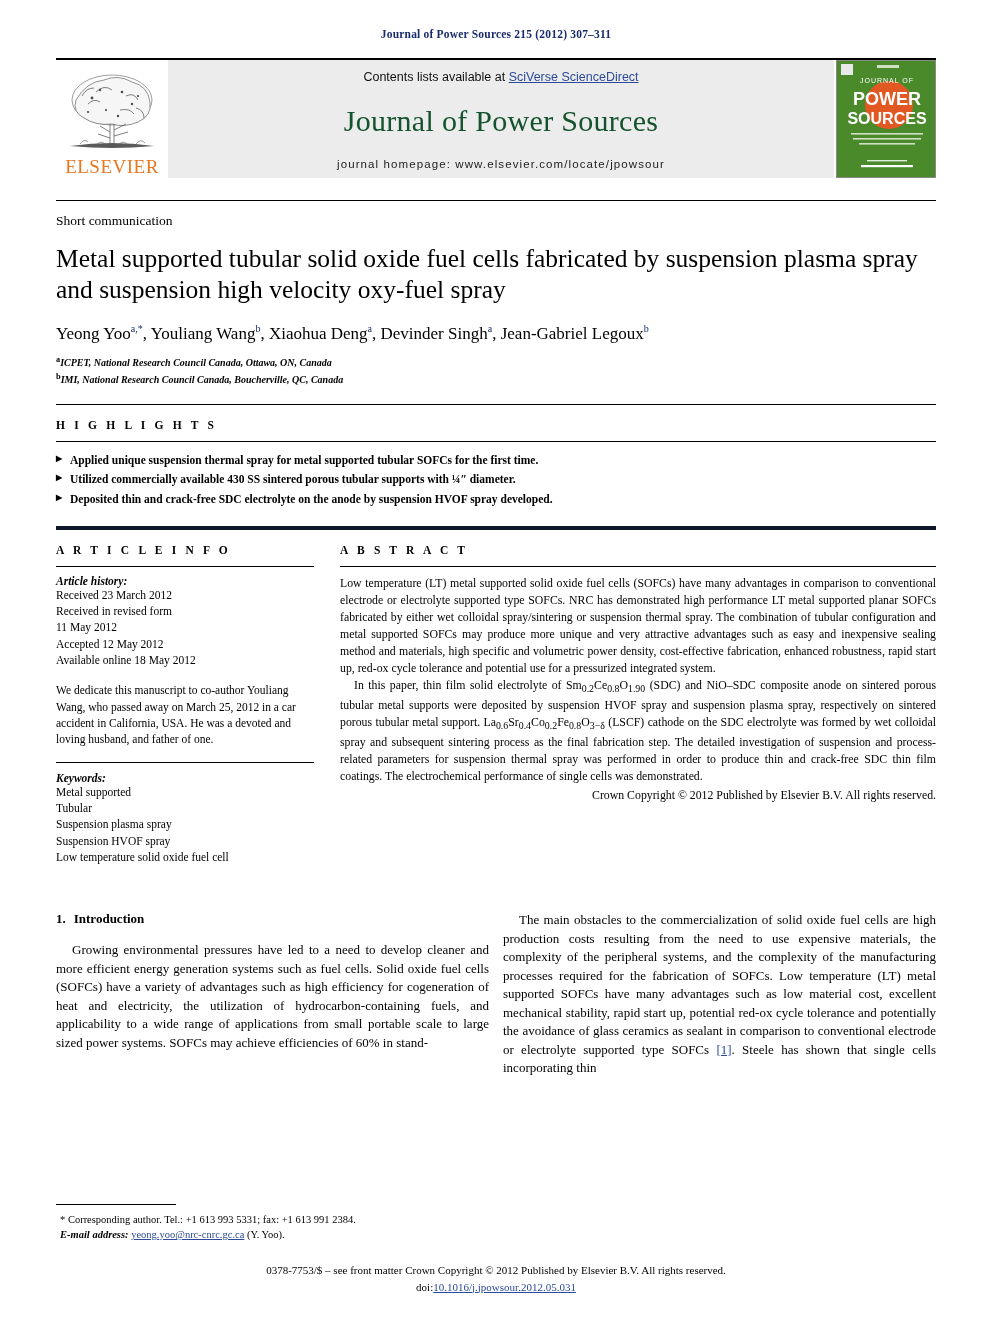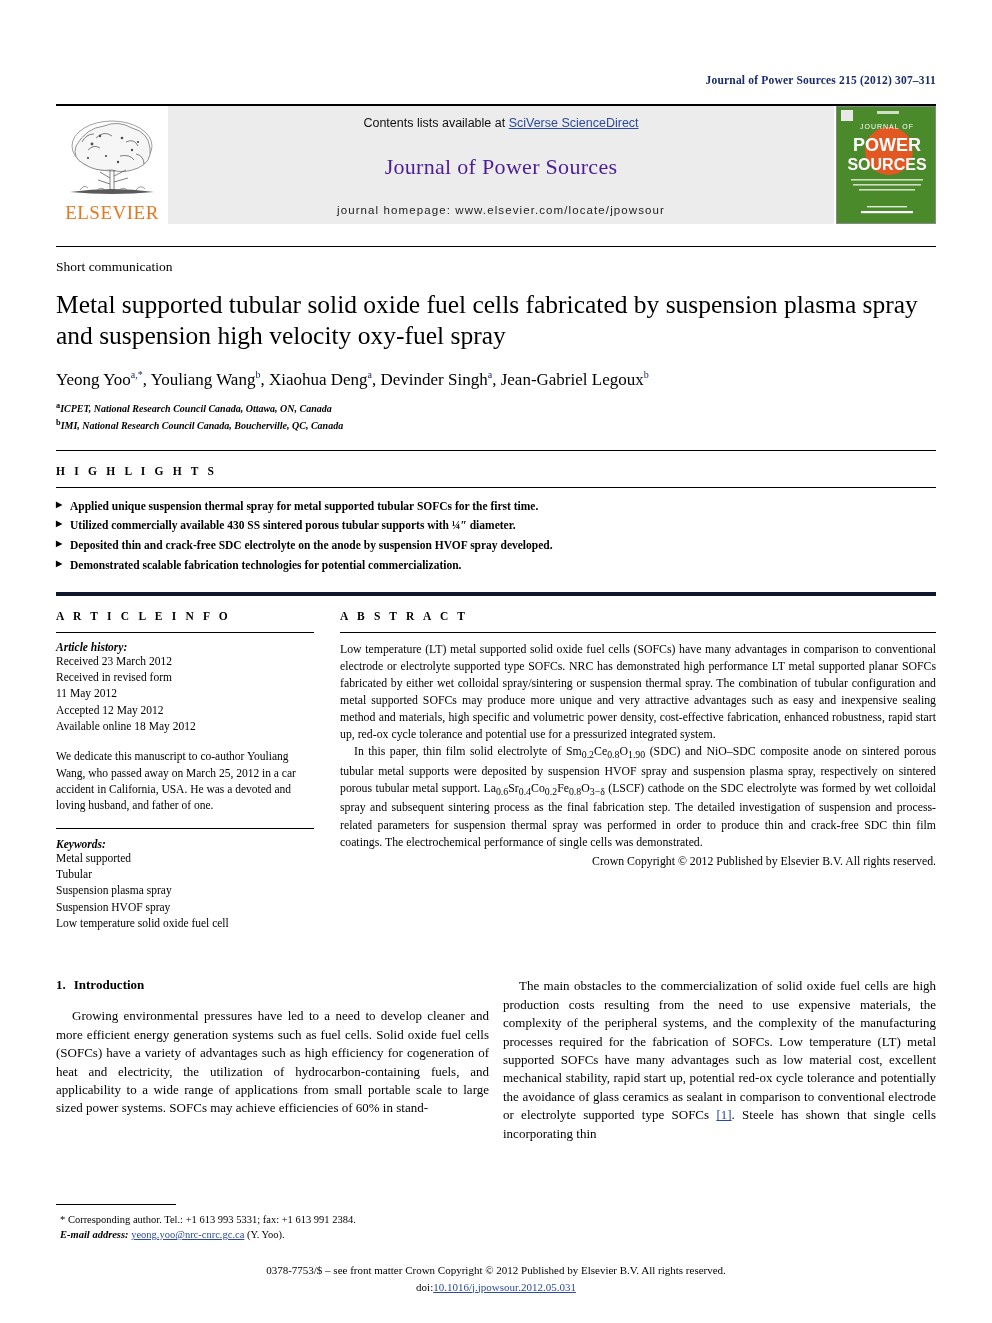--- a/index.html
+++ b/index.html
@@ -18,26 +18,26 @@
   .page {
     width: 992px;
     height: 1323px;
     position: relative;
     box-sizing: border-box;
     padding: 0 56px;
   }
 
   
   .running-head {
-    text-align: right;
+    text-align: center;
     font-family: "Liberation Serif", serif;
     font-size: 11.5px;
     font-weight: bold;
     color: #1a2b6d;
-    padding-top: 74px;
+    padding-top: 28px;
     letter-spacing: 0.2px;
   }
 
   
   .masthead {
     margin-top: 18px;
     border-top: 2.5px solid #000;
     display: flex;
     align-items: stretch;
     height: 118px;
@@ -74,22 +74,22 @@
   .contents-line {
     font-family: "Liberation Sans", sans-serif;
     font-size: 12.5px;
     color: #111;
   }
   .contents-line .sd-link {
     color: #2b4a9b;
   }
   .journal-title {
     font-family: "Liberation Serif", serif;
-    font-size: 22px;
-    color: #4c1d95;
+    font-size: 30px;
+    color: #14532d;
     letter-spacing: 0.3px;
   }
   .homepage-line {
     font-family: "Liberation Sans", sans-serif;
     font-size: 11.5px;
     color: #222;
     letter-spacing: 1.1px;
   }
   .cover-thumb {
     width: 100px;
@@ -351,21 +351,20 @@
     <div><sup>b</sup><span>IMI, National Research Council Canada, Boucherville, QC, Canada</span></div>
   </div>
 
   <div class="section-band">
     <div class="section-label">H I G H L I G H T S</div>
     <div class="hl-rule"></div>
     <ul class="hl-list">
       <li>Applied unique suspension thermal spray for metal supported tubular SOFCs for the first time.</li>
       <li>Utilized commercially available 430 SS sintered porous tubular supports with ¼″ diameter.</li>
       <li>Deposited thin and crack-free SDC electrolyte on the anode by suspension HVOF spray developed.</li>
-      <li>Demonstrated scalable fabrication technologies for potential commercialization.</li>
     </ul>
   </div>
 
   <div class="info-abstract">
 
     <div class="col-info">
       <div class="section-label">A R T I C L E    I N F O</div>
       <div class="sub-rule"></div>
       <div class="history-label">Article history:</div>
       <div class="history-line">Received 23 March 2012</div>

